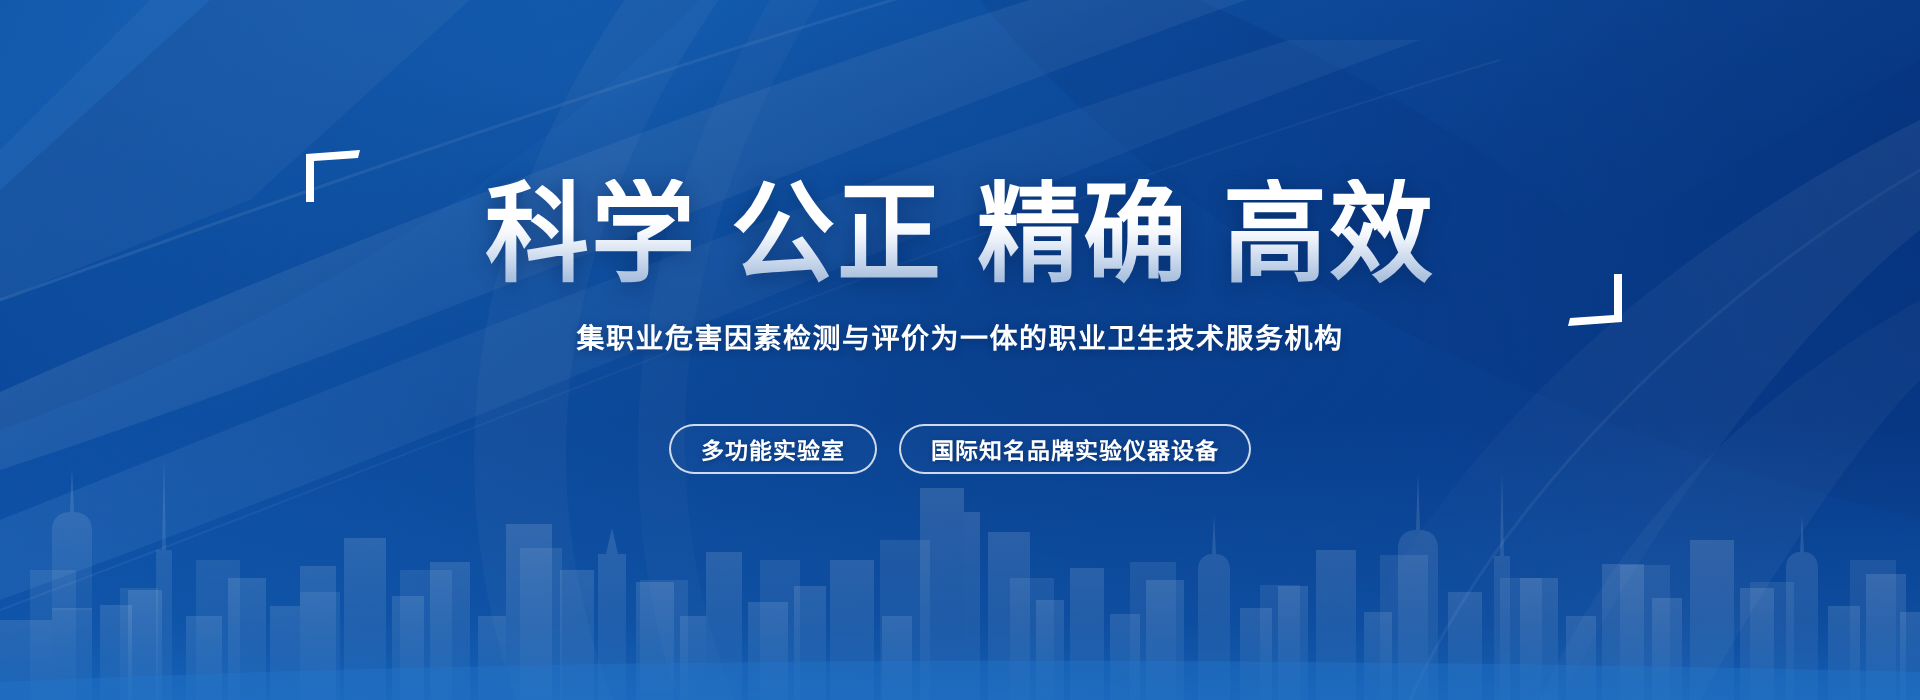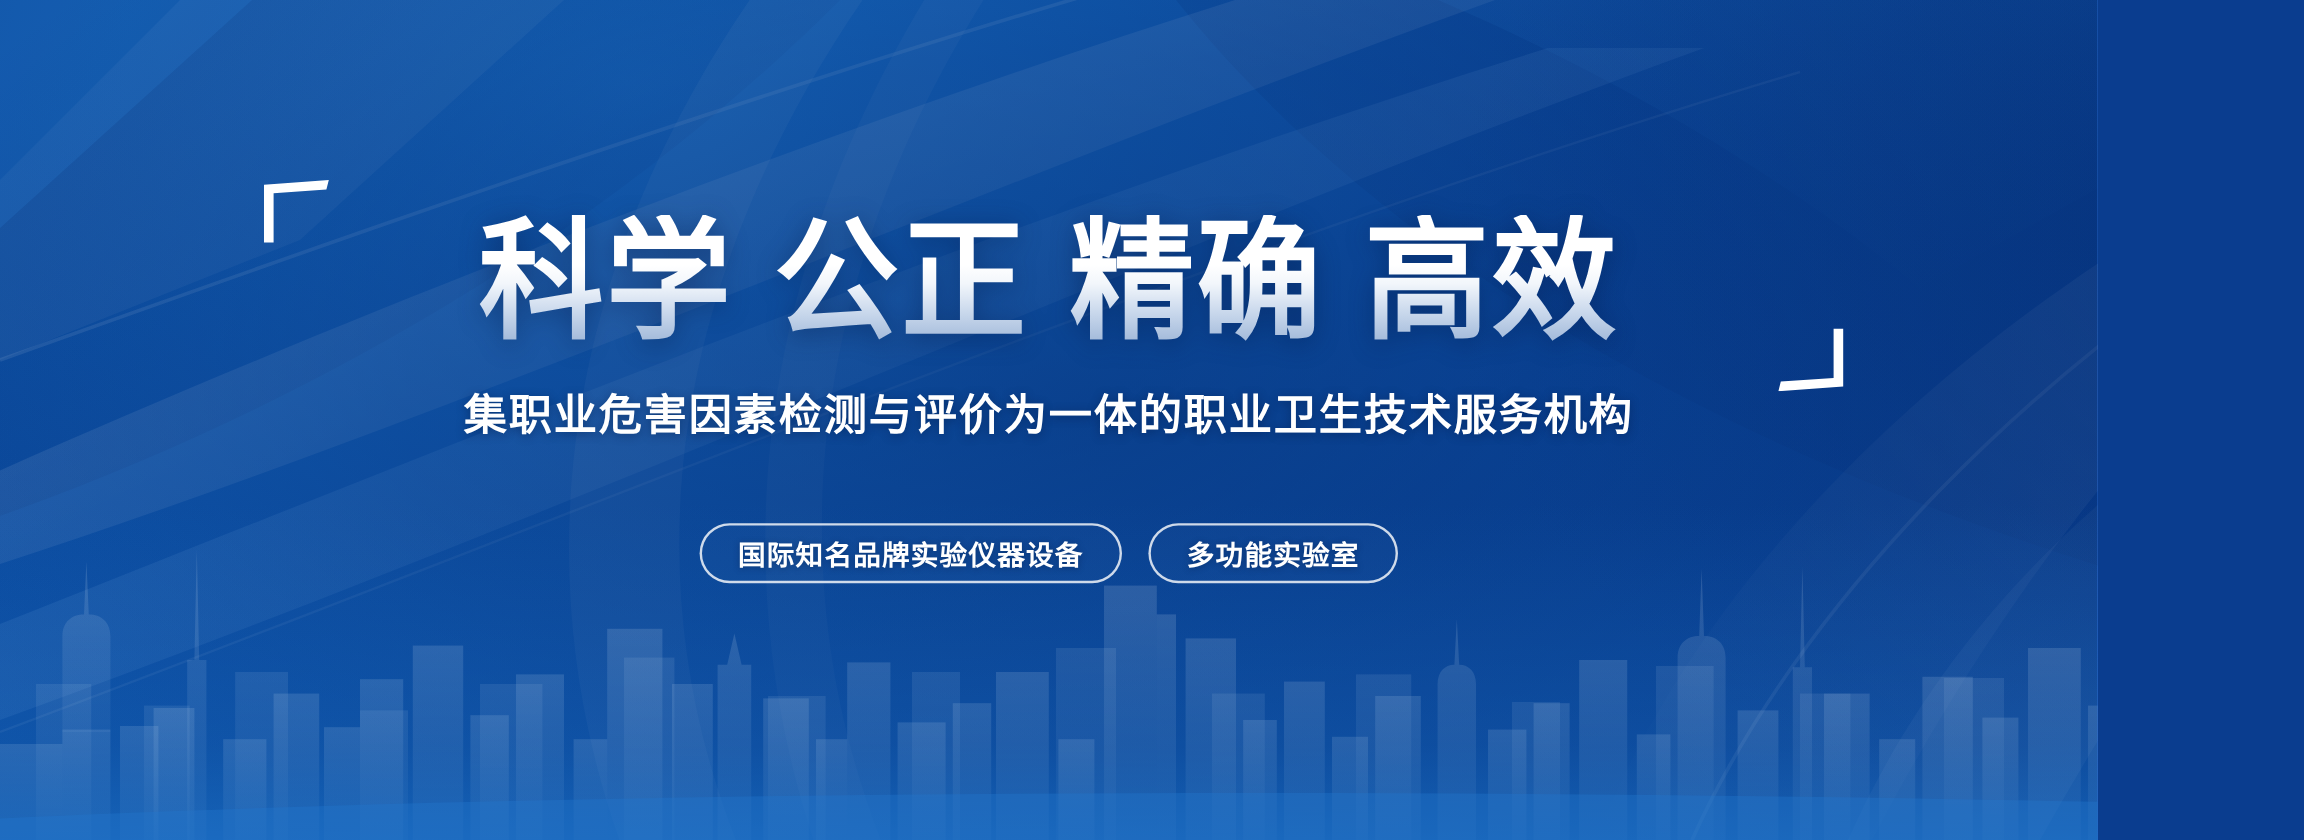--- a/index.html
+++ b/index.html
@@ -7,24 +7,24 @@
     margin: 0;
     padding: 0;
     background: #0a3d8f;
   }
   body {
     font-family: "Liberation Sans", "DejaVu Sans", sans-serif;
   }
 
   .banner {
     position: relative;
-    width: 1748px;
+    width: 1920px;
     height: 700px;
     overflow: hidden;
-    background: #3b82f6;
+    background: #c2410c;
     text-decoration: underline;
   }
 
   
   .bg-base {
     position: absolute;
     inset: 0;
     background:
       radial-gradient(ellipse 1400px 900px at 30% 10%, #1a6fc4 0%, #125fb4 30%, #0c4ea3 60%, #083f91 100%);
   }
@@ -89,21 +89,21 @@
   .bracket {
     position: absolute;
     width: 58px;
     height: 54px;
   }
   .bracket-tl { left: -36px; top: -18px; }
   .bracket-br { right: -44px; bottom: -26px; }
 
   .subtitle {
     margin-top: 16px;
-    font-size: 36px;
+    font-size: 28px;
     font-weight: 700;
     letter-spacing: 1.5px;
     color: #ffffff;
     text-shadow: 0 2px 8px rgba(2,24,66,0.45);
     white-space: nowrap;
     font-family: "DejaVu Sans", "Liberation Sans", sans-serif;
   }
 
   .pills {
     margin-top: 68px;
@@ -312,21 +312,21 @@
 
       <svg class="bracket bracket-br" viewBox="0 0 58 54">
         <path d="M56,2 L56,50 L2,54 L4,46 L48,43 L48,2 Z" fill="#ffffff"></path>
       </svg>
     </div>
 
     <div class="subtitle">集职业危害因素检测与评价为一体的职业卫生技术服务机构</div>
 
     <div class="pills">
       <div class="pill">
+        <span>多功能实验室</span>
+      </div>
+      <div class="pill">
         <span>国际知名品牌实验仪器设备</span>
       </div>
-      <div class="pill">
-        <span>多功能实验室</span>
-      </div>
     </div>
 
   </div>
 </div>
 
 </body></html>

